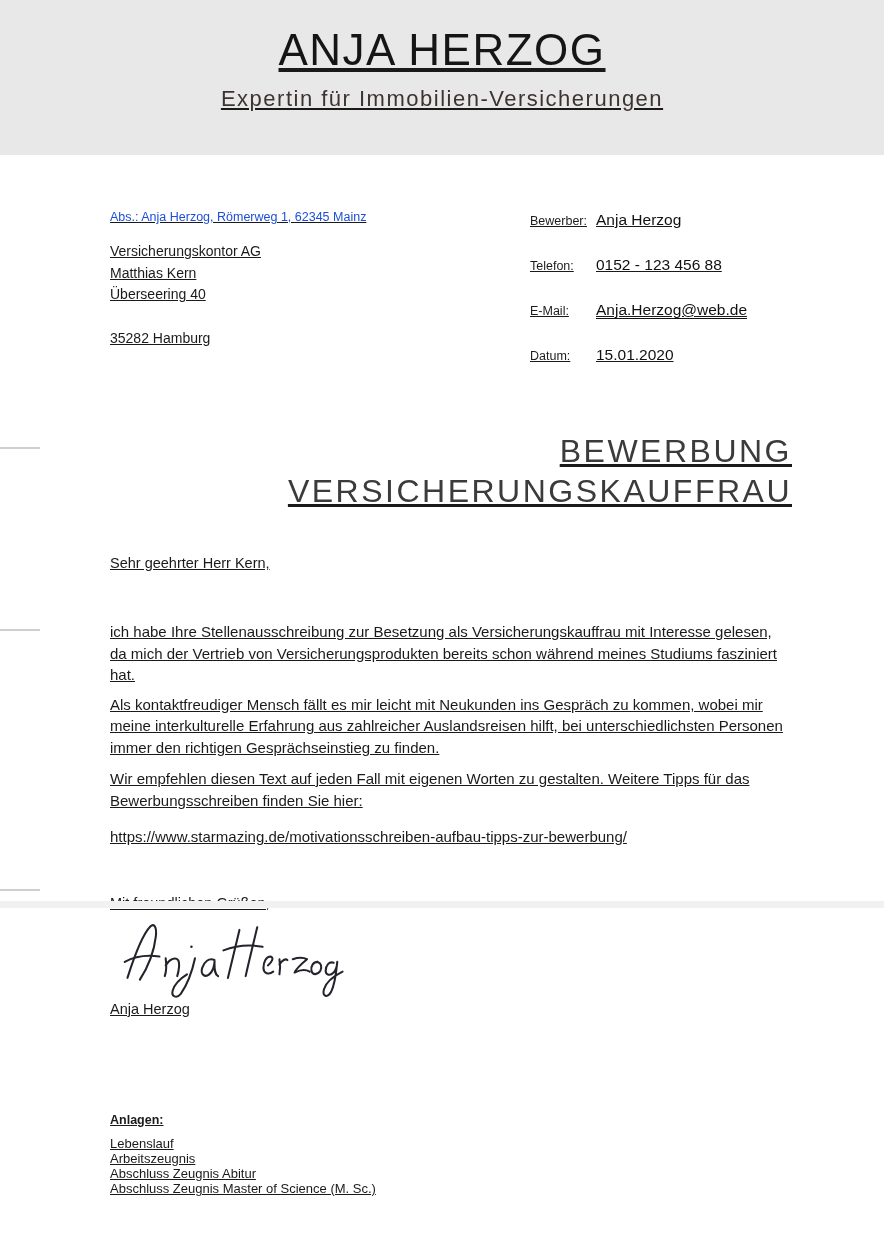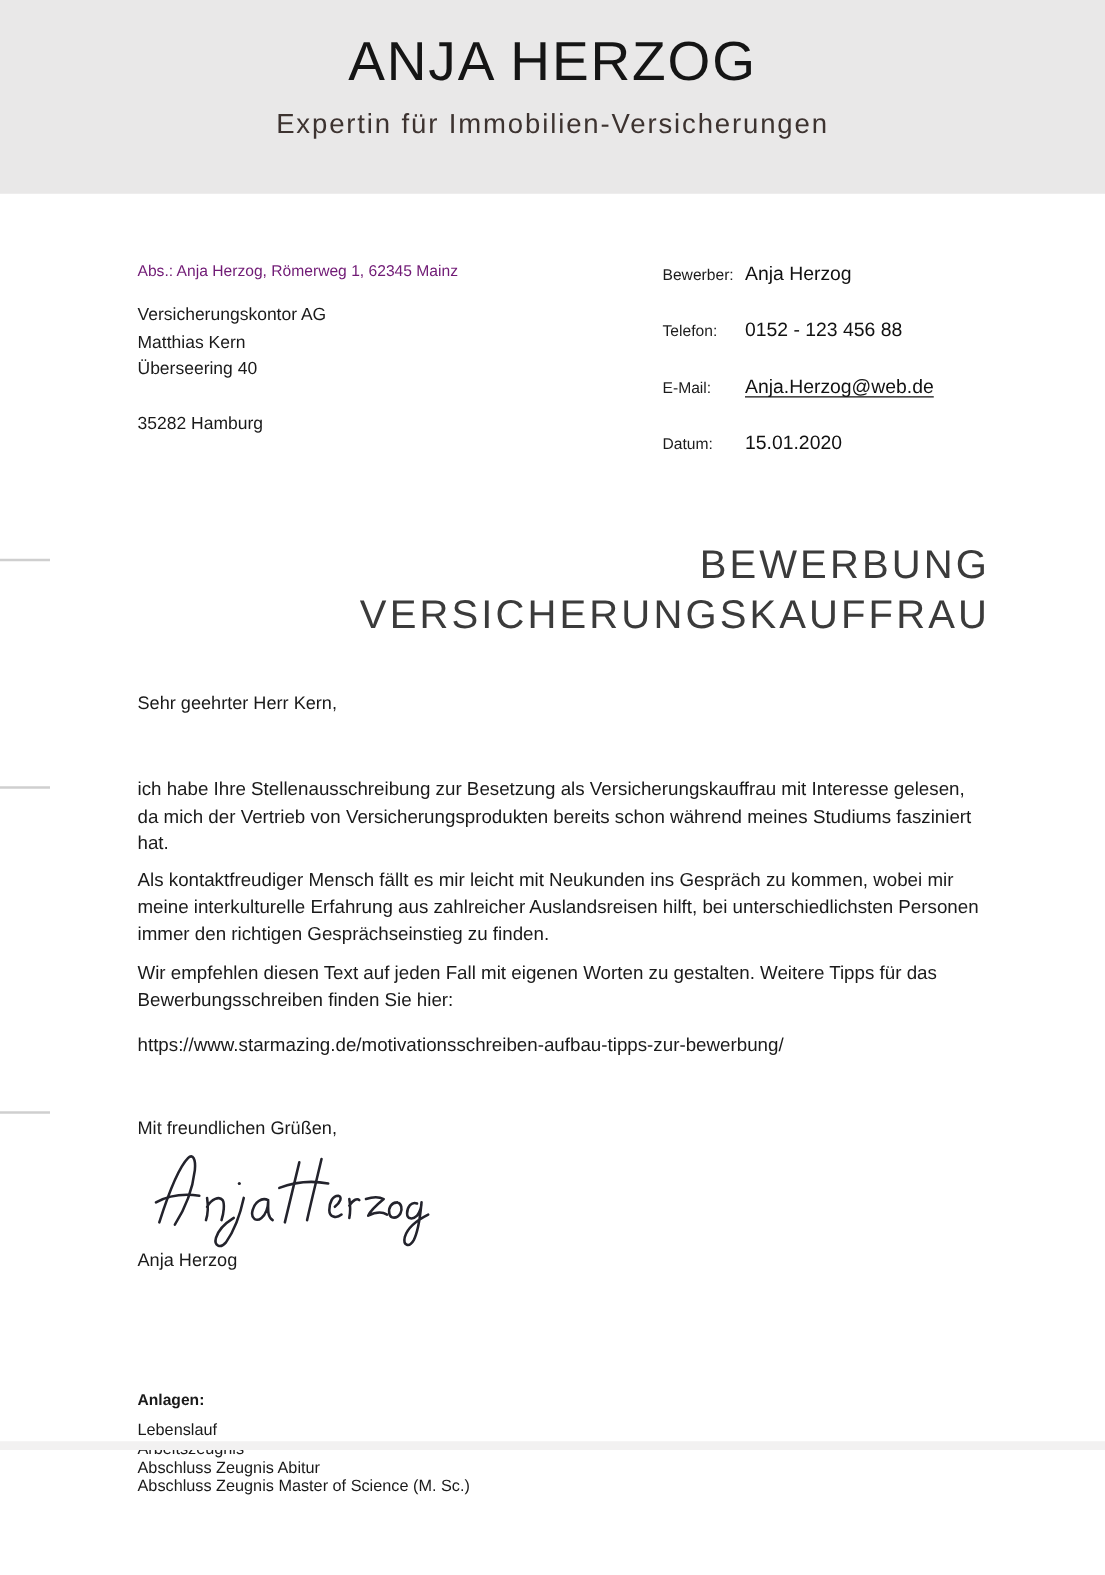--- a/index.html
+++ b/index.html
@@ -11,42 +11,42 @@
     --bottom-strip:#f2f1f1;
   }
   *{margin:0;padding:0;box-sizing:border-box;}
   html,body{background:#fff;}
   body{
     width:884px;height:1260px;
     font-family:"Liberation Sans","DejaVu Sans",sans-serif;
     color:var(--body-text);
     position:relative;overflow:hidden;
   }
-  .page{position:relative;width:884px;height:1160px;background:#fff;}
+  .page{position:relative;width:884px;height:908px;background:#fff;text-decoration:underline;}
 
   
   .masthead{
     height:155px;background:var(--masthead-bg);
     text-align:center;padding-top:26px;
   }
   .m-name{
     font-size:44px;font-weight:400;letter-spacing:1.5px;
     color:#151515;line-height:1.1;
   }
   .m-tag{
     margin-top:12px;font-size:22px;letter-spacing:1.5px;
     color:var(--subtitle-text);
   }
 
   
   .content{padding:0 92px 0 110px;}
 
   .addr{display:flex;margin-top:55px;}
   .addr-left{flex:1 1 auto;}
-  .sender{font-size:12.5px;color:#701a75;}
+  .sender{font-size:12.5px;color:#1d4ed8;}
   .recipient{margin-top:17px;font-size:14px;line-height:21.5px;}
   .recipient .city{margin-top:22px;}
 
   .meta{width:262px;flex:0 0 auto;padding-top:1px;}
   .meta-row{display:flex;align-items:baseline;margin-bottom:26px;min-height:19px;}
   .meta-row:last-child{margin-bottom:0;}
   .meta-label{font-size:12.5px;color:#1c1c1c;width:66px;flex:0 0 auto;}
   .meta-value{font-size:15.5px;color:#111;}
   a.meta-value{color:#111;text-decoration:underline;text-underline-offset:3px;cursor:pointer;text-align:right;}
 

